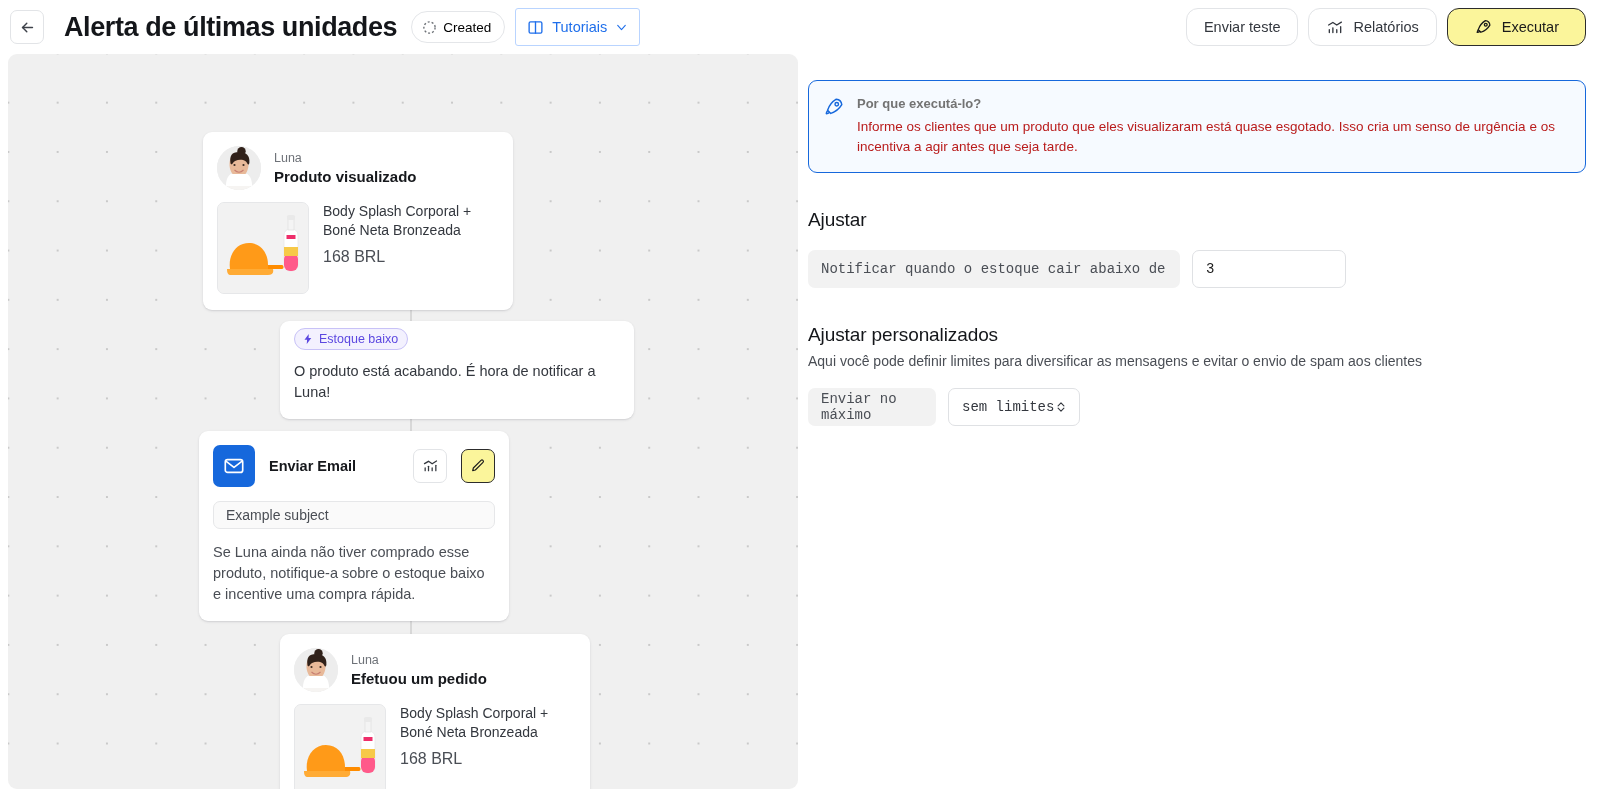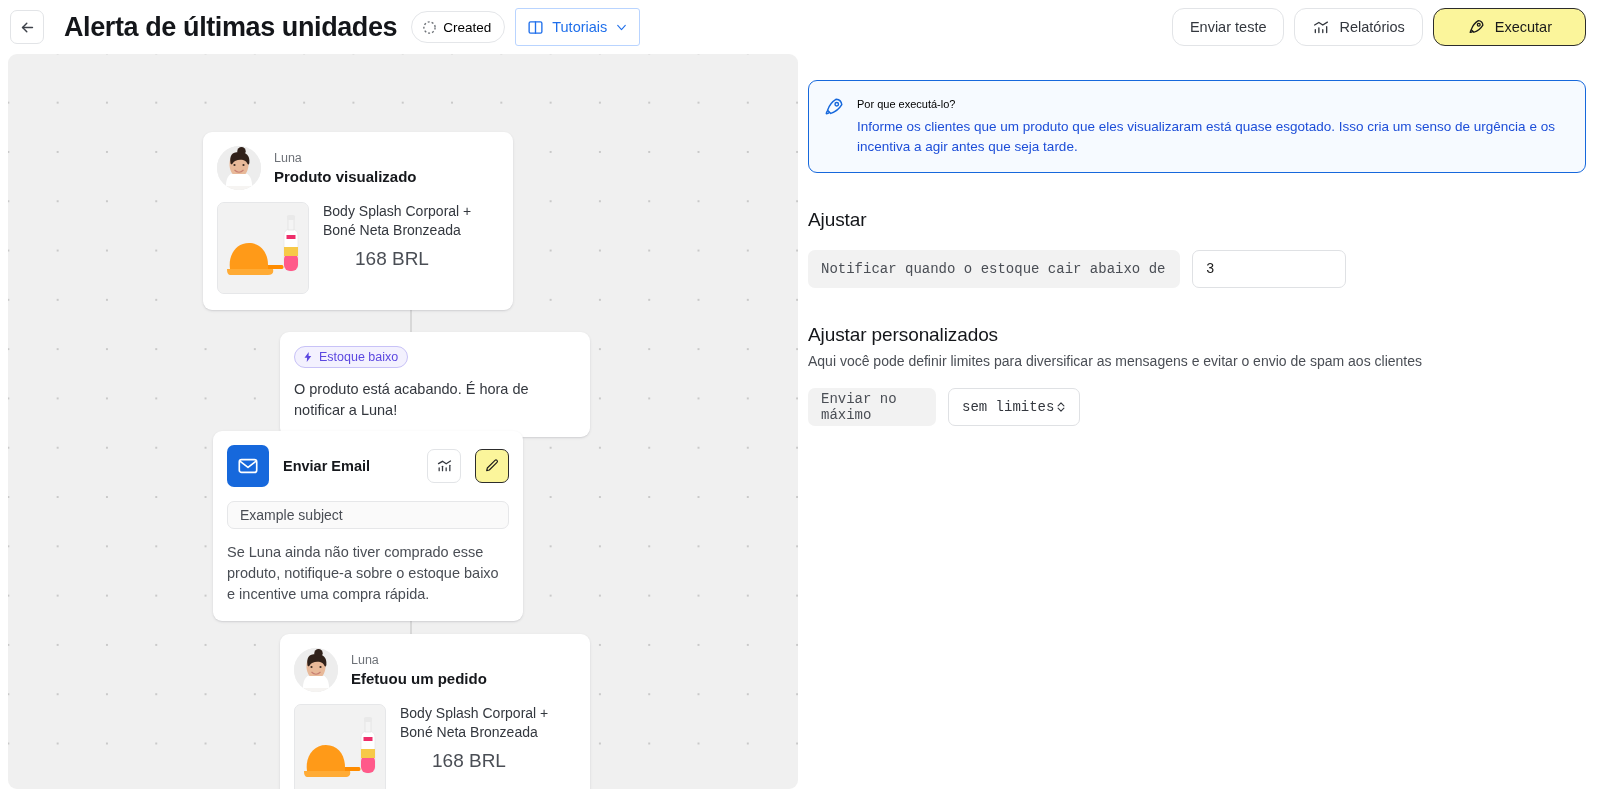--- a/index.html
+++ b/index.html
@@ -76,21 +76,21 @@
     font-size: 14.5px;
     color: #33373e;
     cursor: pointer;
     white-space: nowrap;
   }
   .hbtn.run {
     background: #fbf59b;
     border-color: #2c2c2c;
     color: #1a1a1a;
     font-weight: 500;
-    padding: 0 33px;
+    padding: 0 26px;
   }
 
   
   .body-wrap {
     display: flex;
     height: 735px;
     padding: 0 14px 0 8px;
     gap: 10px;
   }
 
@@ -136,21 +136,21 @@
   .prod-img {
     width: 92px; height: 92px;
     border: 1px solid #e6e7e9;
     border-radius: 7px;
     background: #f2f2f2;
     flex: 0 0 auto;
     position: relative;
     overflow: hidden;
   }
   .prod-title { font-size: 14px; color: #33373e; line-height: 19px; }
-  .prod-price { font-size: 19px; color: #4a4e55; margin-top: 8px; margin-left: 32px; }
+  .prod-price { font-size: 16px; color: #4a4e55; margin-top: 8px; }
 
   
   .badge {
     display: inline-flex; align-items: center; gap: 5px;
     height: 22px; padding: 0 9px 0 7px;
     border: 1px solid #c8c2f7;
     border-radius: 11px;
     background: #f3f1fe;
     color: #5b47e0;
     font-size: 12.5px;
@@ -191,22 +191,22 @@
 
   
   .panel { flex: 1 1 auto; padding: 26px 0 0 0; min-width: 0; }
   .info-box {
     display: flex; gap: 12px;
     border: 1.6px solid #1668dc;
     border-radius: 9px;
     background: #f6faff;
     padding: 14px 16px 15px 14px;
   }
-  .info-title { font-size: 11px; font-weight: 400; color: #000000; line-height: 18px; }
-  .info-body { font-size: 13.5px; color: #1d4ed8; line-height: 20px; margin-top: 4px; max-width: 710px; }
+  .info-title { font-size: 13px; font-weight: 700; color: #737373; line-height: 18px; }
+  .info-body { font-size: 13.5px; color: #b91c1c; line-height: 20px; margin-top: 4px; max-width: 710px; }
 
   .sec-title { font-size: 19px; font-weight: 500; color: #14161a; margin-top: 36px; letter-spacing: -0.1px; }
   .sec-sub { font-size: 14px; color: #4a4e55; margin-top: 7px; }
 
   .field-row { display: flex; align-items: stretch; margin-top: 19px; gap: 12px; font-family: Liberation Mono, monospace; }
   .field-label {
     width: 372px; height: 38px;
     background: #f2f2f2;
     border-radius: 7px;
     display: flex; align-items: center;
@@ -351,33 +351,33 @@
             <rect x="69" y="12" width="8" height="5" rx="1.5" fill="#e9e9e9"></rect>
           </svg>
         </div>
         <div>
           <div class="prod-title">Body Splash Corporal + Boné Neta Bronzeada</div>
           <div class="prod-price">168 BRL</div>
         </div>
       </div>
     </div>
 
-    <div class="node" style="left:272px;top:278px;width:310px;padding:14px 16px 16px 14px;">
+    <div class="node" style="left:272px;top:267px;width:354px;padding:7px 16px 16px 14px;">
       <div class="badge">
         <span>
           <svg width="12" height="12" viewBox="0 0 24 24" fill="#5b47e0">
             <path d="M13.5 2 5 13.5h5.2L9.5 22 18.5 10h-5.3z"></path>
           </svg>
         </span>
         <span>Estoque baixo</span>
       </div>
       <div class="bubble-text">O produto está acabando. É hora de notificar a Luna!</div>
     </div>
 
-    <div class="node" style="left:205px;top:377px;width:310px;">
+    <div class="node" style="left:191px;top:377px;width:310px;">
       <div class="email-head">
         <div class="email-icon">
           <svg width="22" height="22" viewBox="0 0 24 24" fill="none" stroke="#ffffff" stroke-width="1.8" stroke-linecap="round" stroke-linejoin="round">
             <rect x="2.5" y="5" width="19" height="14" rx="2.5"></rect>
             <polyline points="3.5 7 12 13.5 20.5 7"></polyline>
           </svg>
         </div>
         <div class="email-label">Enviar Email</div>
         <div class="ibtn">
           <span>

